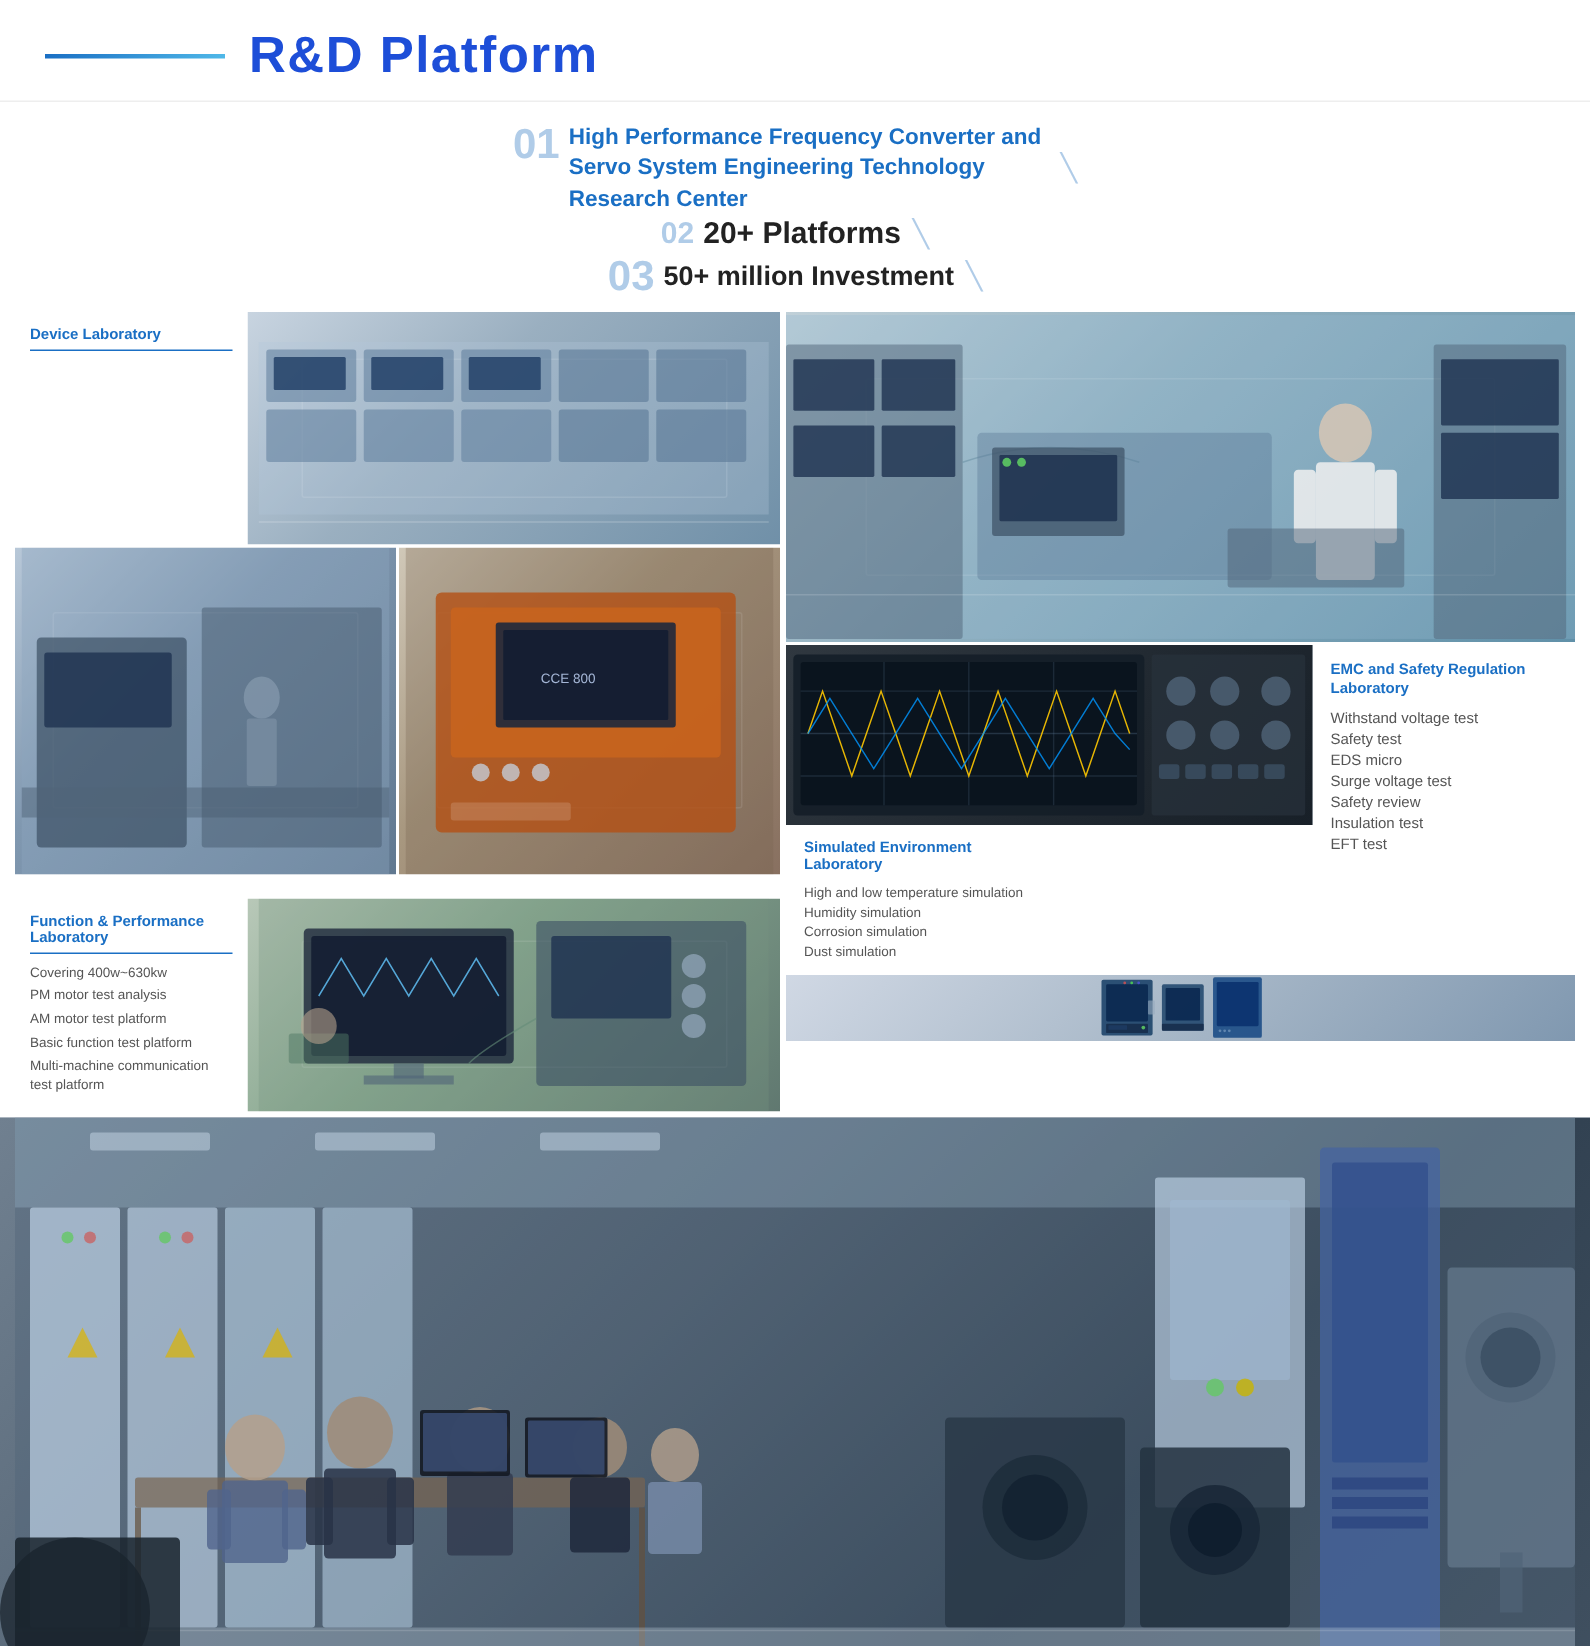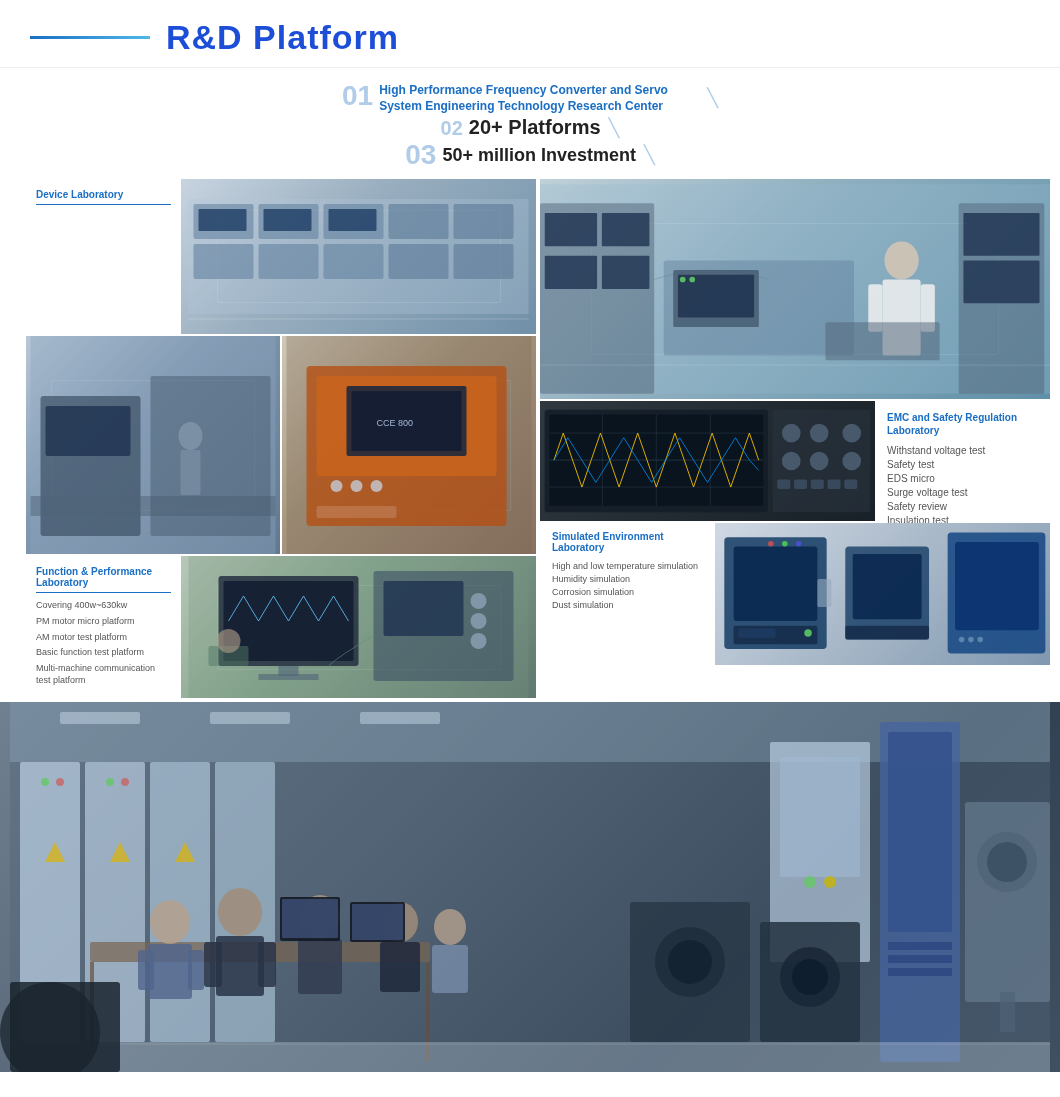--- a/index.html
+++ b/index.html
@@ -46,21 +46,21 @@
       flex: 1;
     }
     .section-num {
       font-size: 28px;
       font-weight: 700;
       color: #b0cce8;
       margin-right: 6px;
       line-height: 1;
     }
     .section-text {
-      font-size: 12px;
+      font-size: 15px;
       font-weight: 700;
       color: #1a6fc4;
       line-height: 1.35;
       max-width: 320px;
     }
     .section-arrow {
       font-size: 18px;
       color: #b0cce8;
       margin-left: 8px;
       align-self: center;
@@ -78,21 +78,21 @@
       align-items: center;
       flex: 0.5;
       justify-content: flex-end;
     }
     .section-label-right .section-num { font-size: 28px; }
     .section-label-right .section-text { font-size: 18px; color: #222; font-weight: 700; }
 
     
     .main-content {
       display: flex;
-      padding: 0 10px 0 26px;
+      padding: 0 10px 0 10px;
       gap: 0;
     }
 
     
     .left-col {
       width: 510px;
       flex-shrink: 0;
     }
 
     
@@ -132,21 +132,21 @@
       flex: 1;
       background: #c8d8e8;
       overflow: hidden;
       position: relative;
     }
 
     
     .large-img-row {
       display: flex;
       height: 218px;
-      margin-bottom: 2px;
+      margin-bottom: 16px;
       gap: 2px;
     }
     .large-img {
       flex: 1;
       background: #b8c8d8;
       overflow: hidden;
       position: relative;
     }
 
     
@@ -191,20 +191,21 @@
       width: 175px;
       padding: 10px 10px;
       flex-shrink: 0;
     }
 
     
     .right-bot-row {
       display: flex;
       height: 142px;
       gap: 0;
+      flex-direction: column;
     }
     .right-bot-info {
       width: 175px;
       padding: 8px 10px;
       flex-shrink: 0;
     }
     .right-bot-img {
       flex: 1;
       background: #b8c8d8;
       position: relative;
@@ -388,21 +389,21 @@
           </svg>
         </div>
       </div>
     </div>
 
     <div class="function-row">
       <div class="function-info">
         <div class="lab-title">Function &amp; Performance Laboratory</div>
         <div class="lab-desc">
           <p>Covering 400w~630kw</p>
-          <p>PM motor micro platform</p>
+          <p>PM motor test analysis</p>
           <p>AM motor test platform</p>
           <p>Basic function test platform</p>
           <p>Multi-machine communication test platform</p>
         </div>
       </div>
       <div class="function-img">
         <div class="img-placeholder bg-lab5">
           <div class="photo-lines"></div>
           <svg width="100%" height="100%" viewBox="0 0 340 142" xmlns="http://www.w3.org/2000/svg" style="position:absolute;top:0;left:0;">
 

